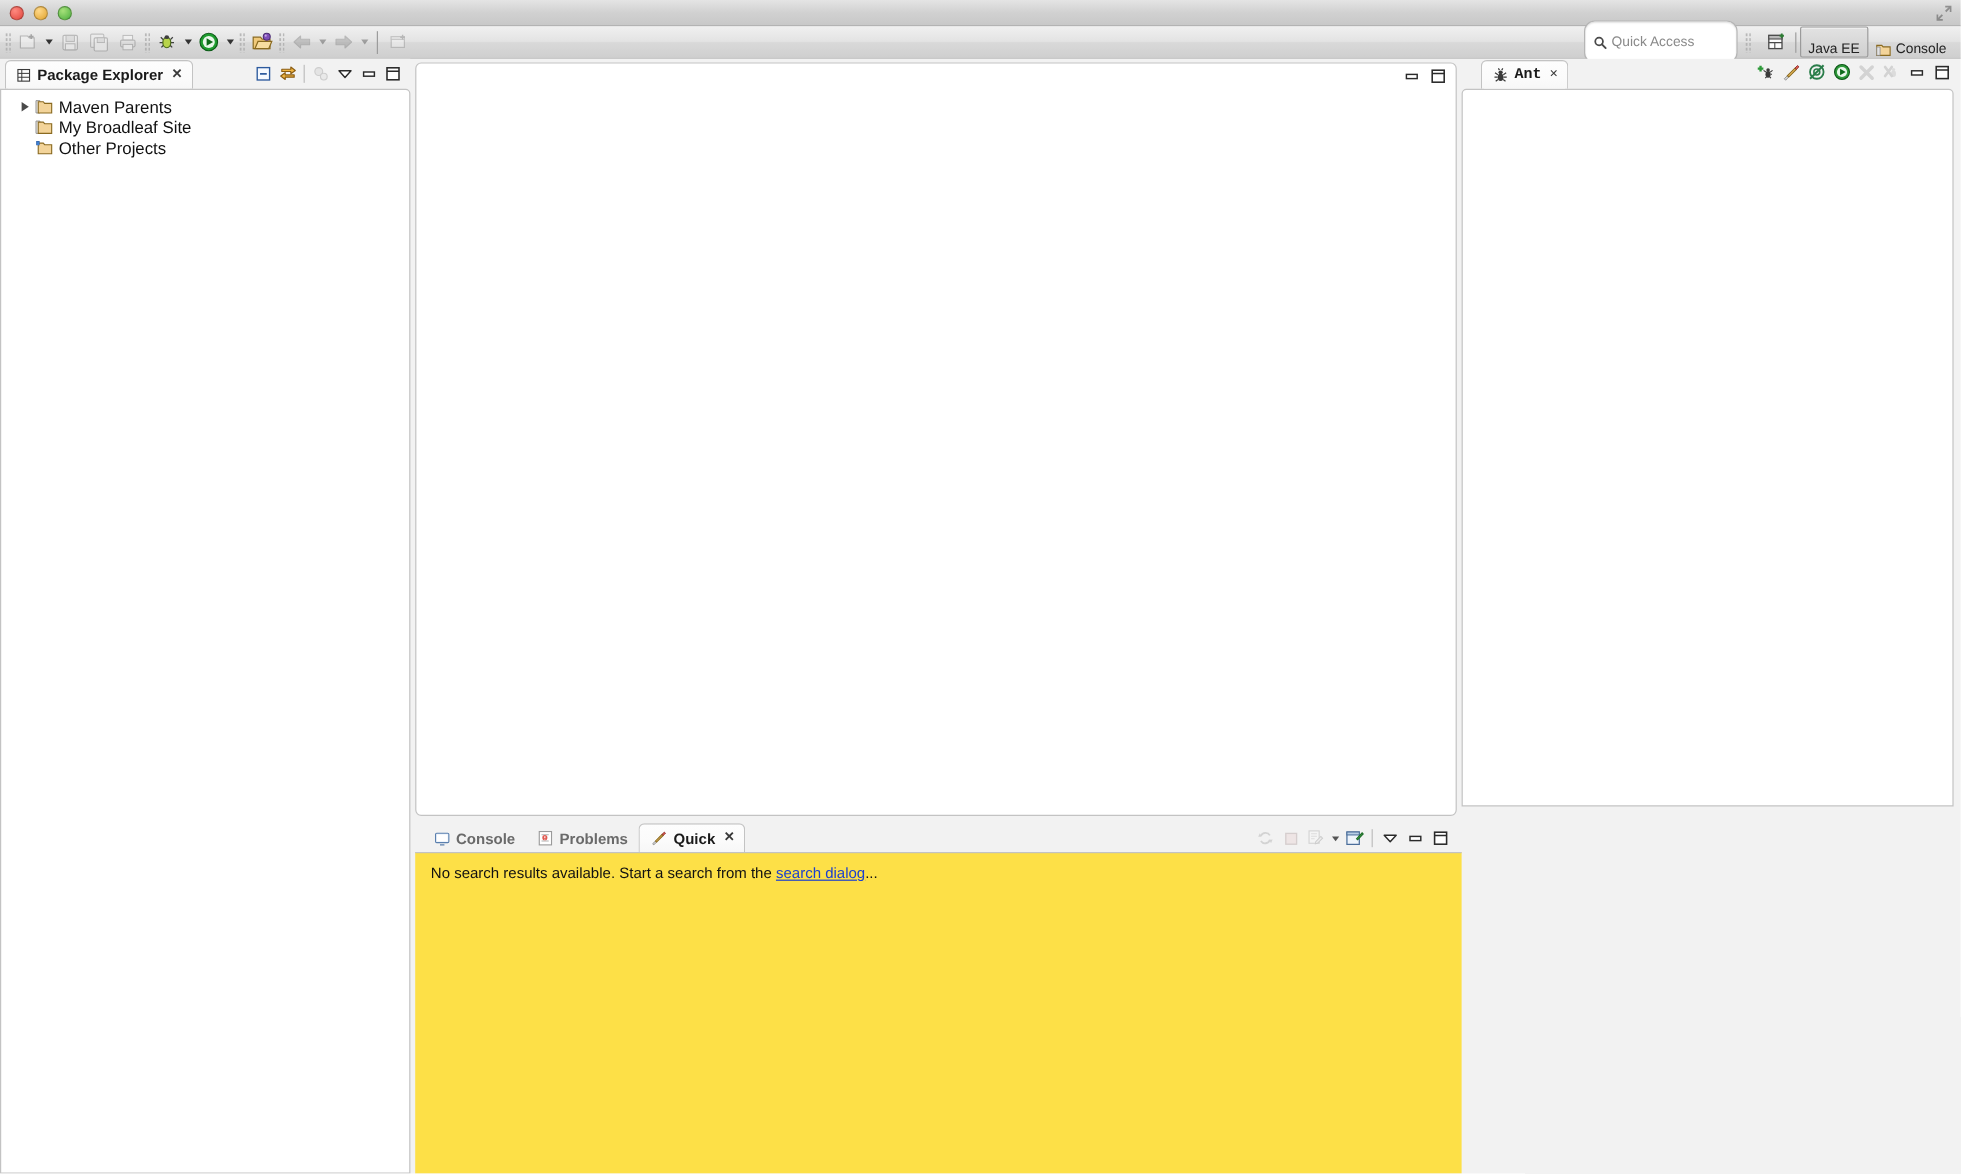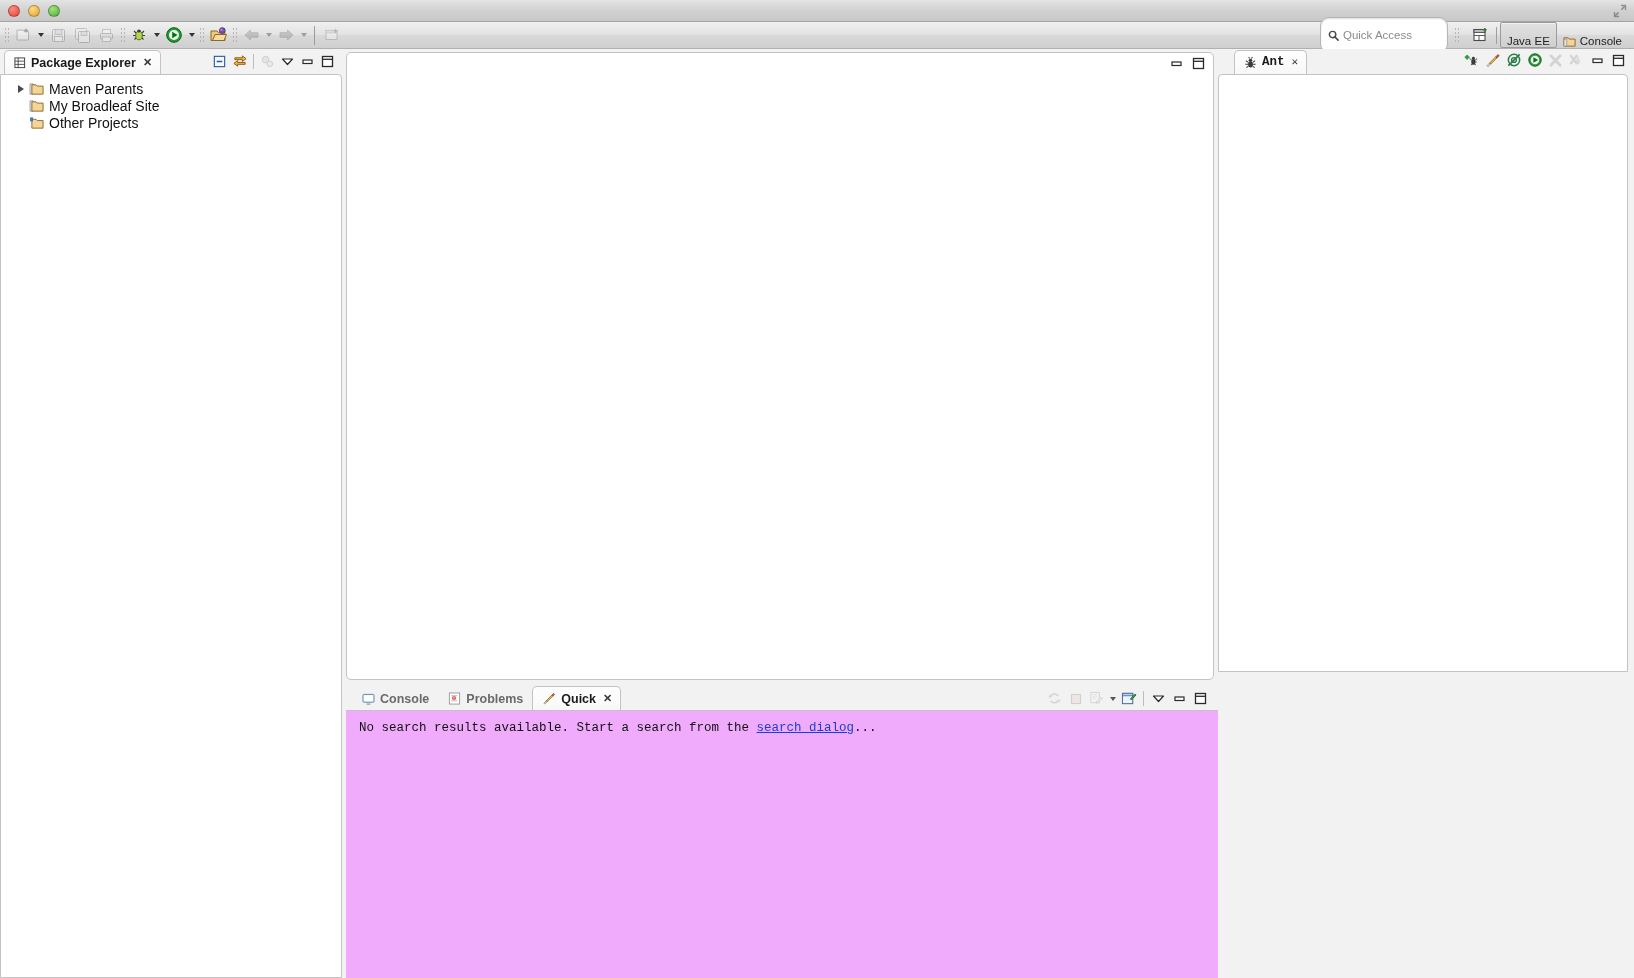--- a/index.html
+++ b/index.html
@@ -230,24 +230,23 @@
     width: 9px; height: 18px; display: flex; align-items: center; justify-content: center;
   }
   .bt-dd::after {
     content: ""; width: 0; height: 0;
     border-left: 3.5px solid transparent;
     border-right: 3.5px solid transparent;
     border-top: 4px solid #555;
   }
   .bottom-content {
     flex: 1;
-    background: #f0abfc;
+    background: #fde047;
     border-top: 1px solid #c3c3c3;
     position: relative;
-    font-family: Liberation Mono, monospace;
   }
   .search-msg {
     padding: 10px 0 0 13px;
     font-size: 12.5px; color: #111;
   }
   .search-msg a {
     color: #1a3fd0; text-decoration: underline;
   }
 
   

